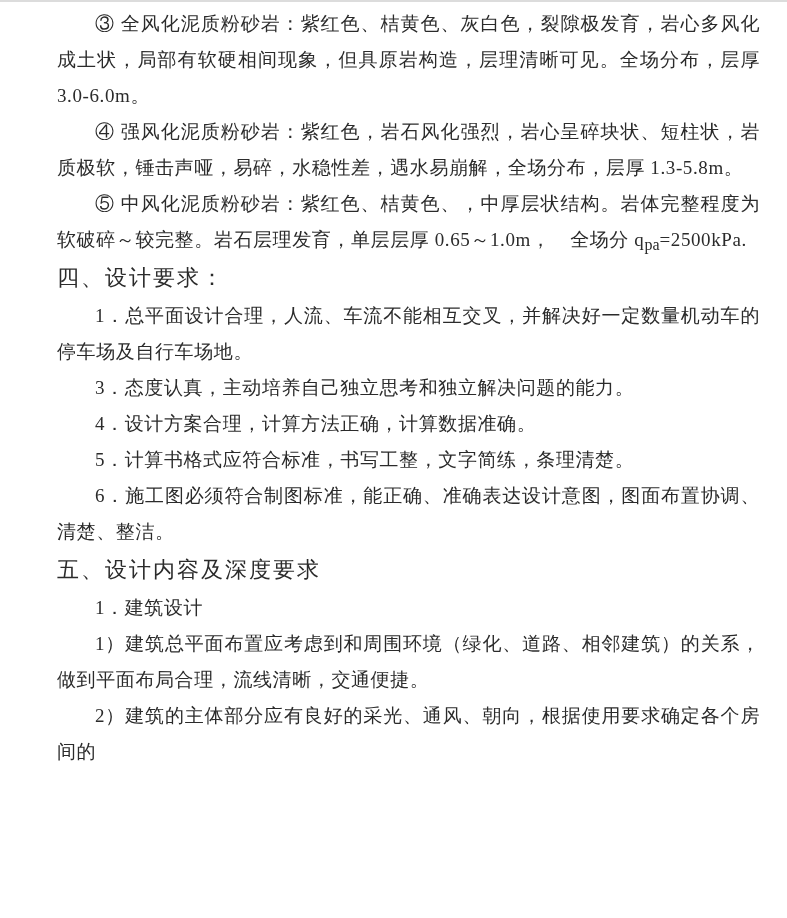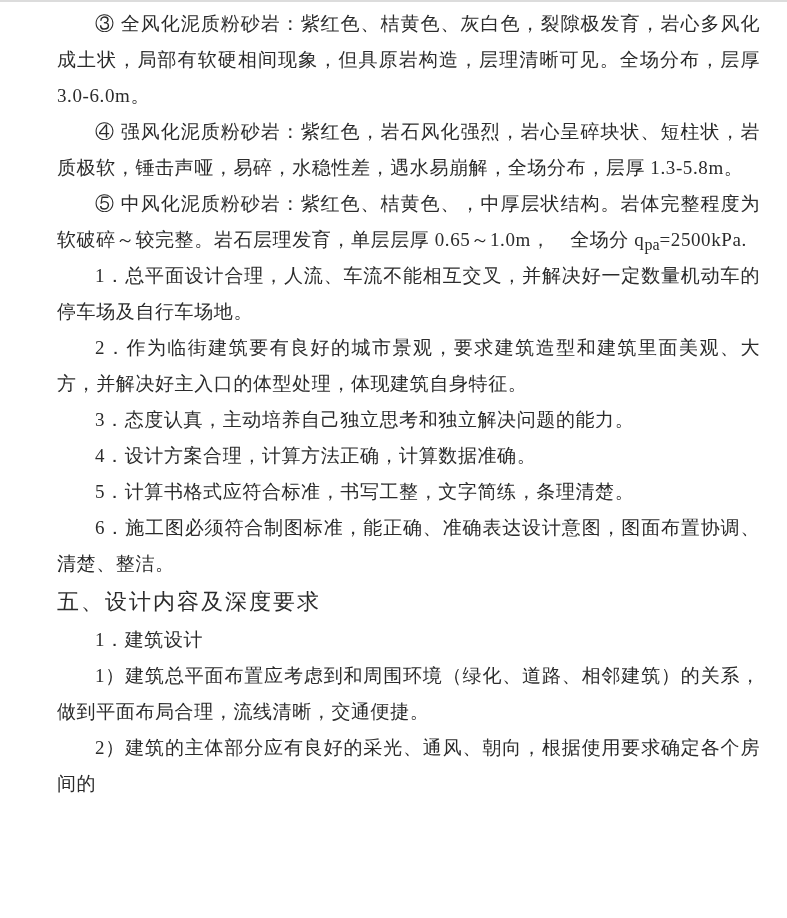--- a/index.html
+++ b/index.html
@@ -47,24 +47,24 @@
 
 <div class="page">
 
   <p class="body indent">③ 全风化泥质粉砂岩：紫红色、桔黄色、灰白色，裂隙极发育，岩心多风化成土状，局部有软硬相间现象，但具原岩构造，层理清晰可见。全场分布，层厚 3.0-6.0m。</p>
 
   <p class="body indent mt3">④ 强风化泥质粉砂岩：紫红色，岩石风化强烈，岩心呈碎块状、短柱状，岩质极软，锤击声哑，易碎，水稳性差，遇水易崩解，全场分布，层厚 1.3-5.8m。</p>
 
   <p class="body indent mt2"><span>⑤ 中风化泥质粉砂岩：紫红色、桔黄色、，中厚层状结构。岩体完整程度为软破碎～较完整。岩石层理发育，单层层厚 0.65～1.0m，　全场分 q</span><sub class="subscript">pa</sub><span>=2500kPa.</span></p>
 
 
+  <h2 class="heading mt2">四、设计要求：</h2>
 
   <p class="body indent">1．总平面设计合理，人流、车流不能相互交叉，并解决好一定数量机动车的停车场及自行车场地。</p>
 
-  <p class="body indent">2．作为临街建筑要有良好的城市景观，要求建筑造型和建筑里面美观、大方，并解决好主入口的体型处理，体现建筑自身特征。</p>
 
   <p class="body indent">3．态度认真，主动培养自己独立思考和独立解决问题的能力。</p>
 
   <p class="body indent">4．设计方案合理，计算方法正确，计算数据准确。</p>
 
   <p class="body indent">5．计算书格式应符合标准，书写工整，文字简练，条理清楚。</p>
 
   <p class="body indent">6．施工图必须符合制图标准，能正确、准确表达设计意图，图面布置协调、清楚、整洁。</p>
 
   <h2 class="heading mt6">五、设计内容及深度要求</h2>

